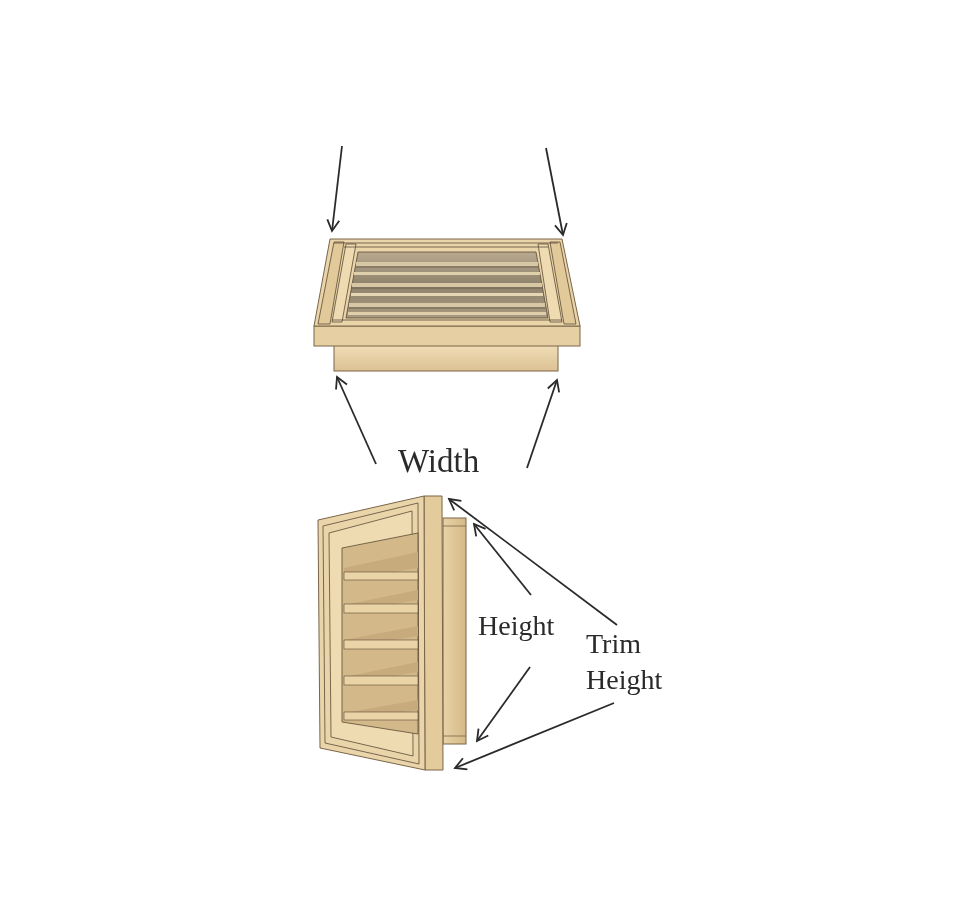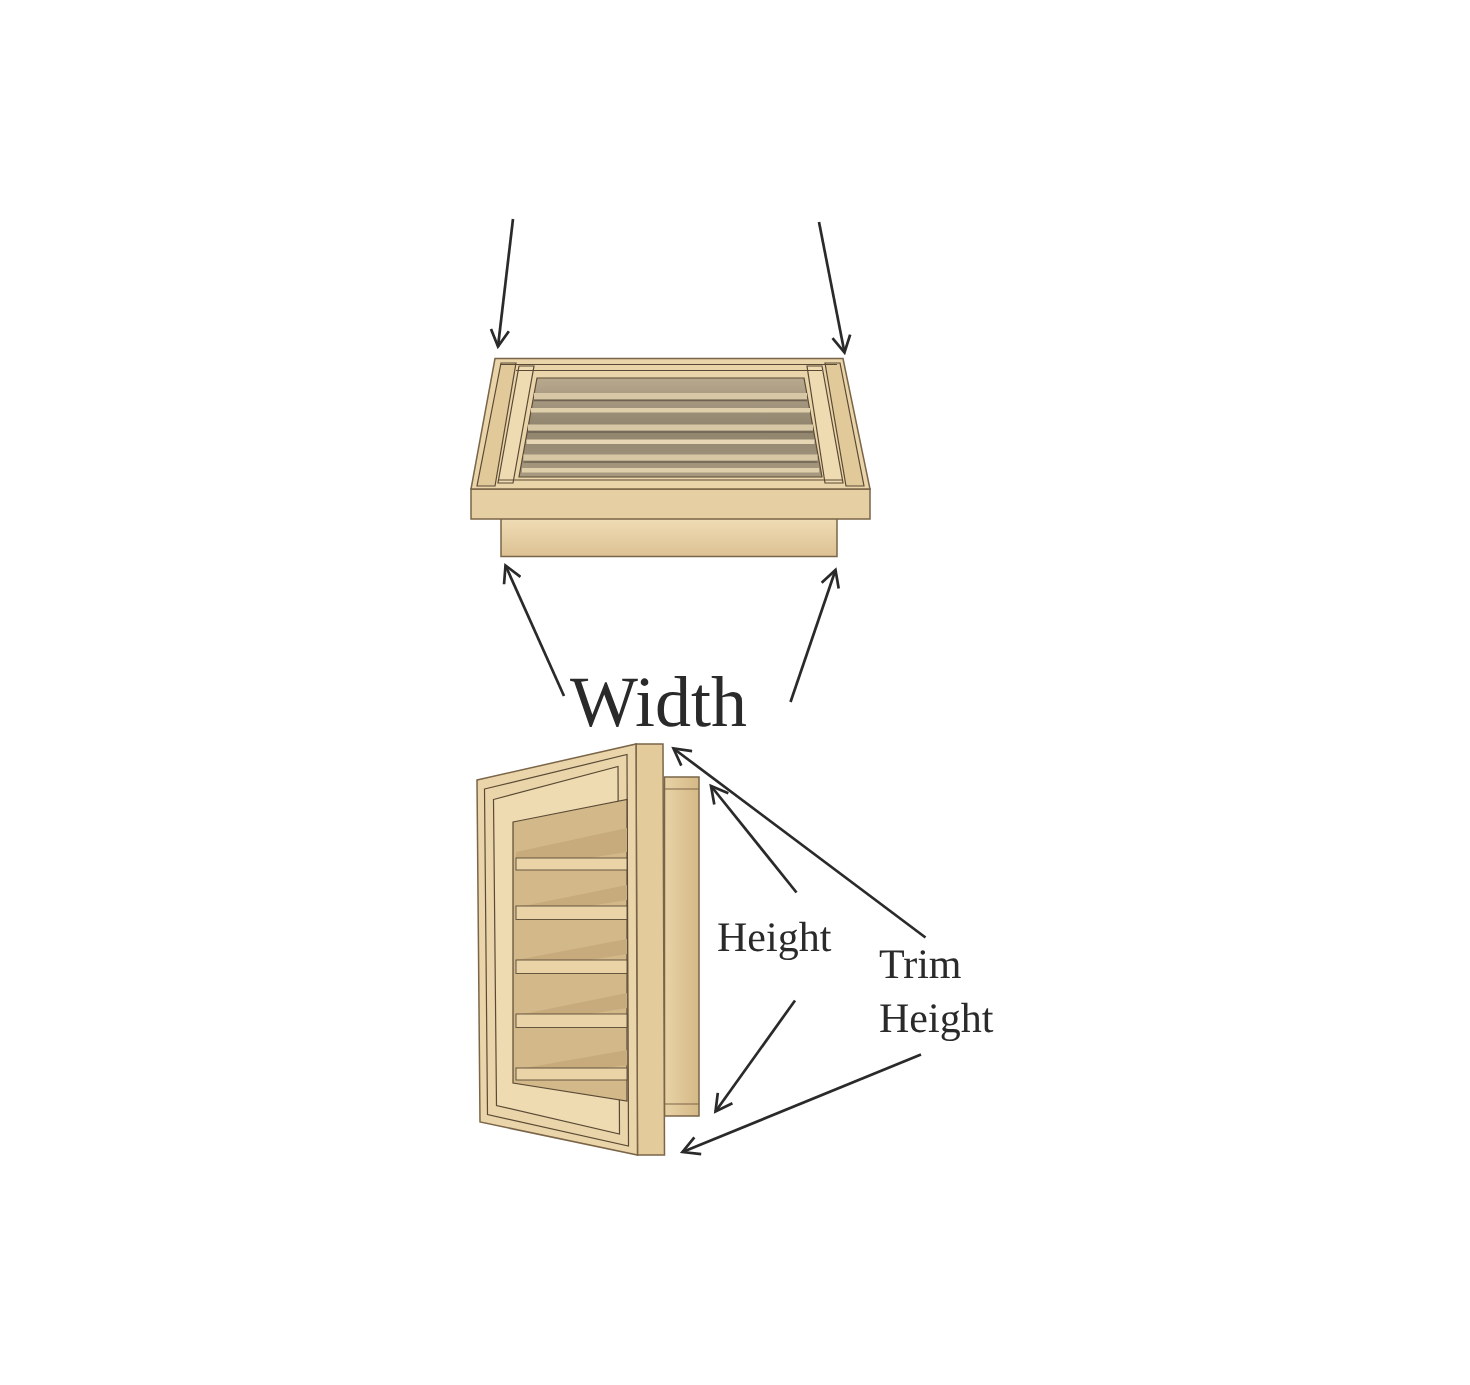--- a/index.html
+++ b/index.html
@@ -1,20 +1,20 @@
 <!DOCTYPE html>
 <html><head>
   <meta charset="utf-8">
   <style>
     html, body { margin:0; padding:0; background:#ffffff; }
     body { width:980px; height:923px; position:relative; overflow:hidden; font-family:"DejaVu Serif","Liberation Serif",serif; }
     .stage { position:absolute; left:0; top:0; width:980px; height:923px; }
     .label { position:absolute; color:#2a2a2a; font-family:"Liberation Serif","DejaVu Serif",serif; white-space:nowrap; line-height:1; }
     .lbl-trim-width { left:344px; top:120px; font-size:38px; }
-    .lbl-width { left:380px; top:445px; font-size:48px; }
+    .lbl-width { left:398px; top:445px; font-size:33px; }
     .lbl-height { left:478px; top:612px; font-size:28px; }
     .lbl-trim-height-1 { left:586px; top:630px; font-size:28px; }
     .lbl-trim-height-2 { left:586px; top:666px; font-size:28px; }
     svg { position:absolute; left:0; top:0; }
   </style>
 </head>
 <body>
 
 <div class="stage">
   <svg width="980" height="923" viewBox="0 0 980 923">

